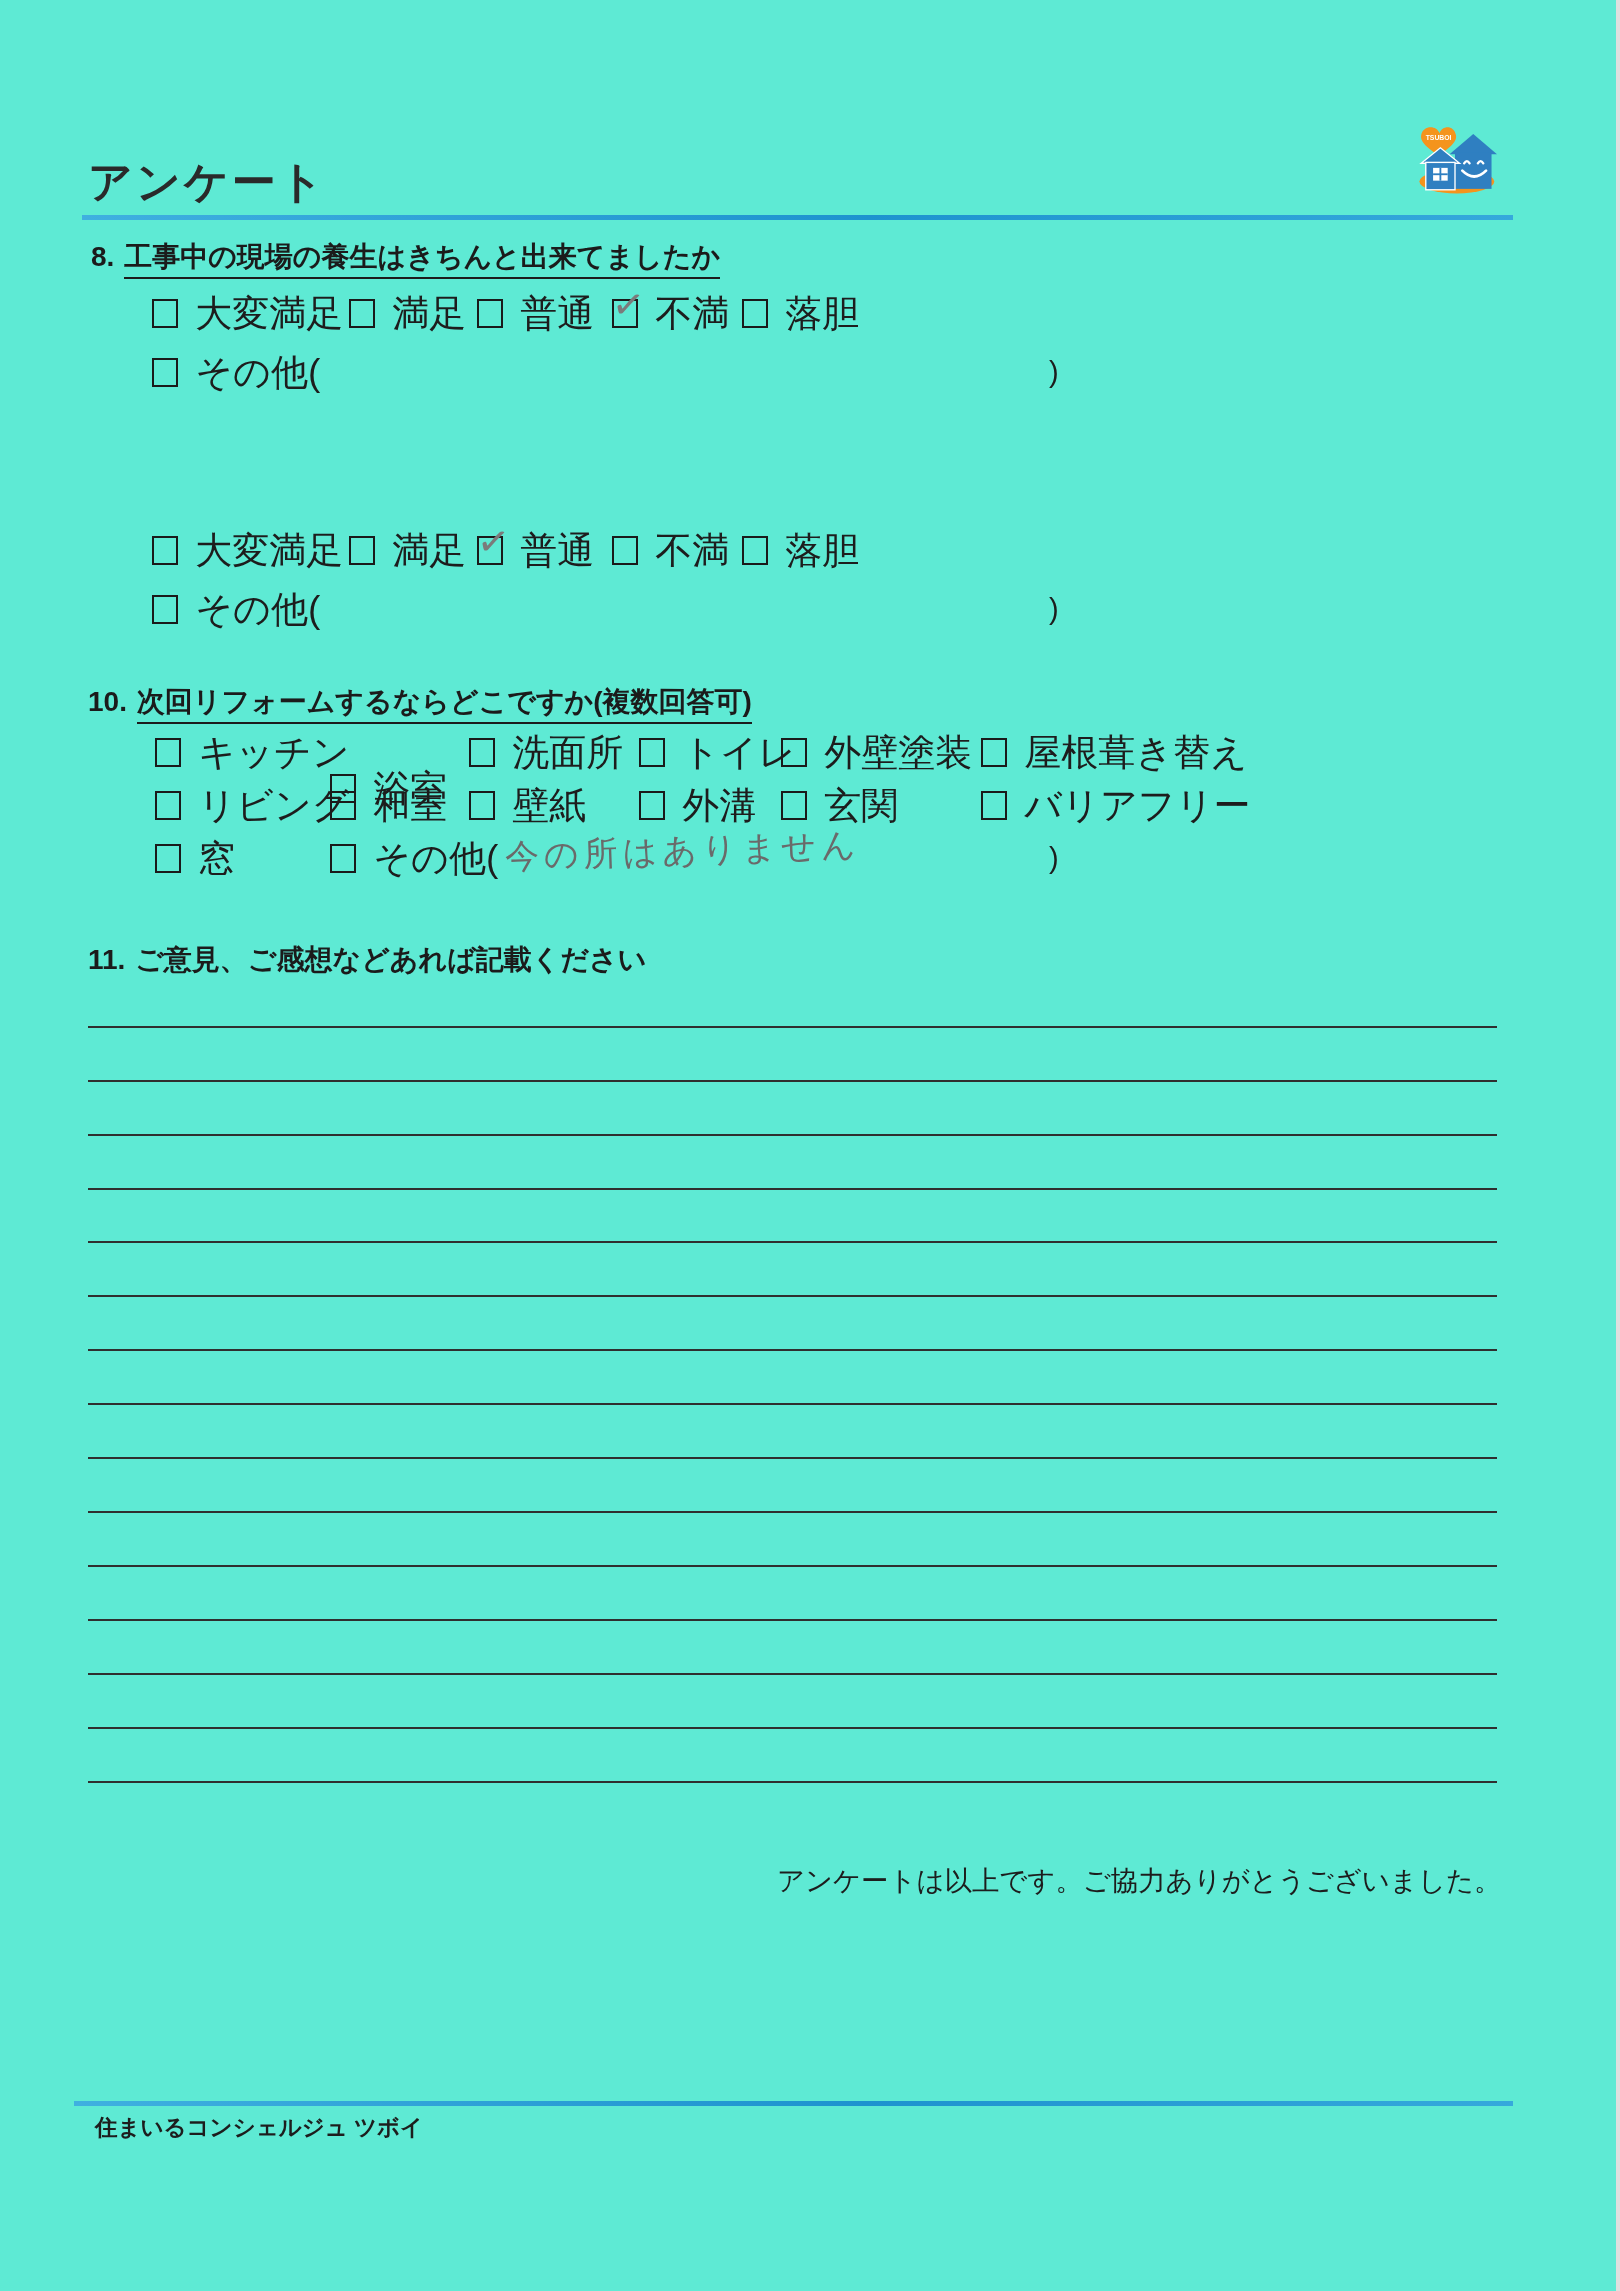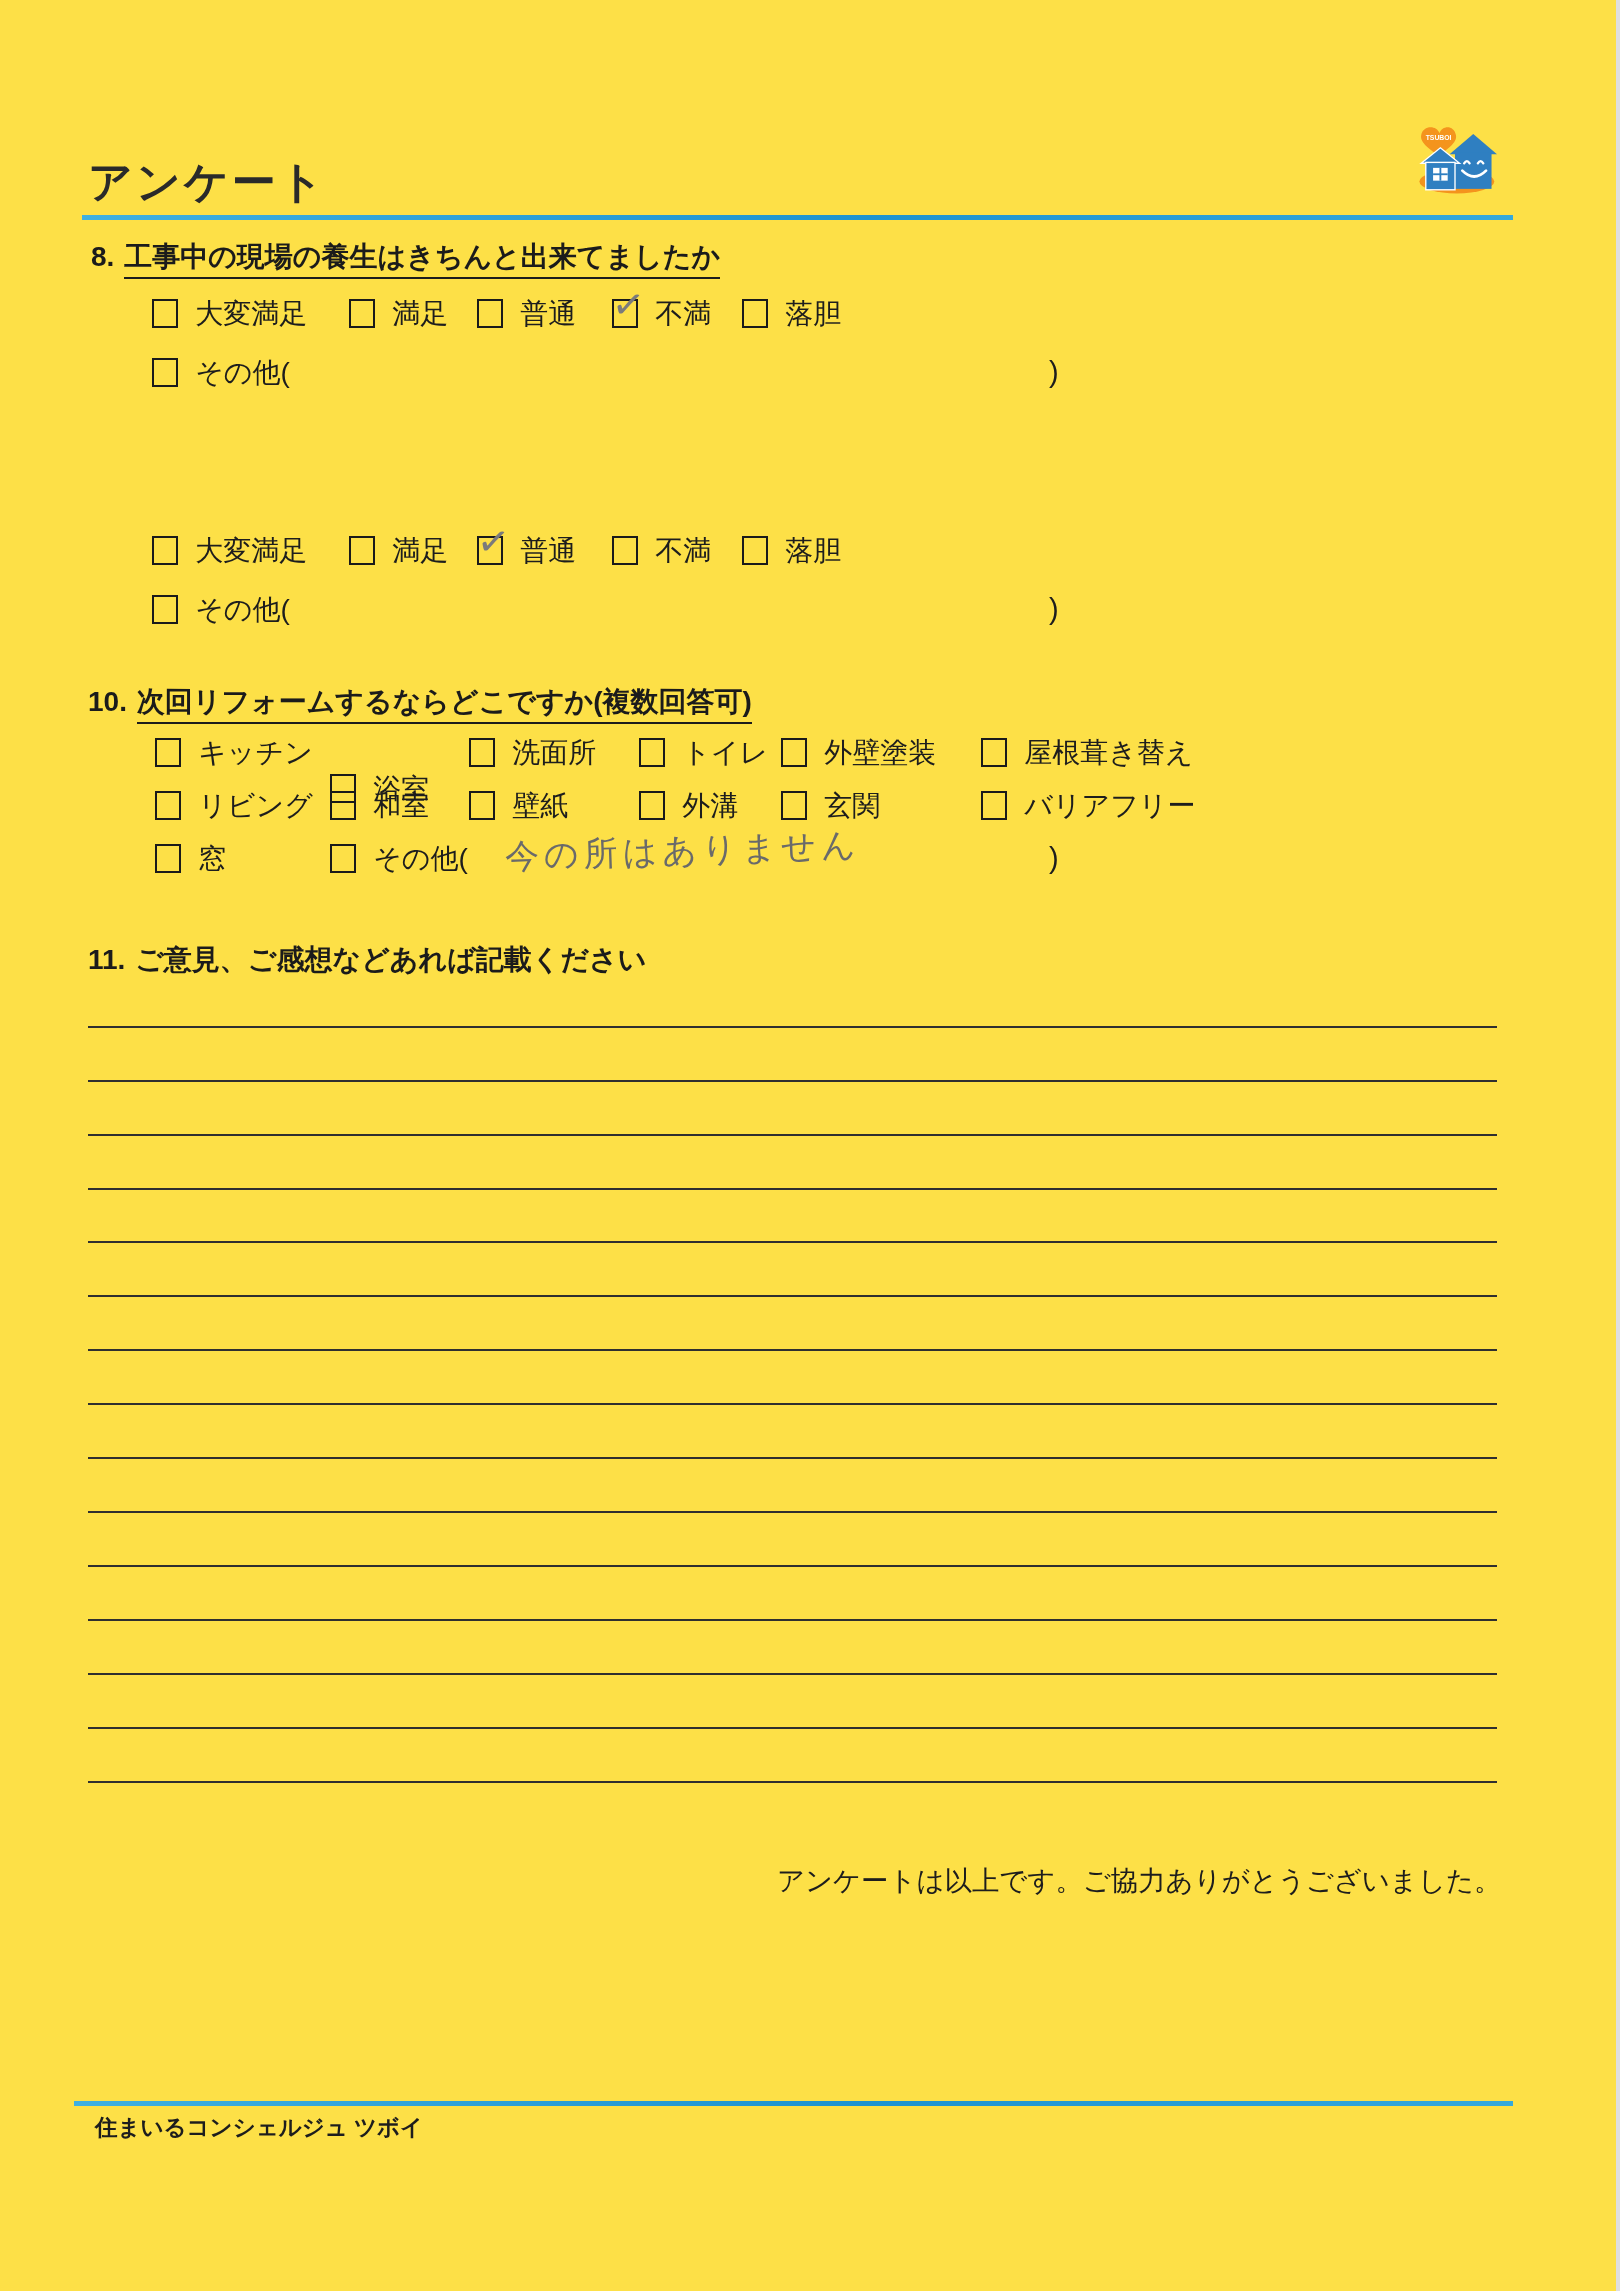--- a/index.html
+++ b/index.html
@@ -1,19 +1,19 @@
 <!DOCTYPE html>
 <html><head>
 <meta charset="utf-8">
 <style>
   html,body{margin:0;padding:0;background:#ffffff;}
   .page{
     position:relative;
     width:1620px;height:2292px;
-    background:#fde047;
+    background:#5eead4;
     font-family:"Liberation Sans","DejaVu Sans",sans-serif;
     color:#1d1d1d;
     overflow:hidden;
   }
   .scan-edge{position:absolute;right:0;top:0;width:3.9px;height:100%;background:#dfdfdf;}
   .page-title{
     position:absolute;left:88px;top:153px;
     font-size:44px;font-weight:700;letter-spacing:2.9px;color:#2a2a2a;margin:0;
   }
   .rule-blue{position:absolute;height:4.9px;background:linear-gradient(90deg,#3fb0e0,#1d93cf 55%,#35a9dc);}
@@ -27,21 +27,21 @@
   .cb{
     position:relative;flex:0 0 auto;
     width:21.6px;height:24.5px;border:2.9px solid #1a1a1a;background:transparent;
   }
   .cb.checked::after{
     content:"\2713";
     position:absolute;left:-2px;top:-16.7px;
     font-size:39px;line-height:1;color:#7b7b7b;
     transform:rotate(7deg);font-weight:400;
   }
-  .opt-label{font-size:28px;font-weight:500;white-space:nowrap;line-height:1;text-align:right;}
+  .opt-label{font-size:37px;font-weight:500;white-space:nowrap;line-height:1;text-align:right;}
   .close-paren{position:absolute;font-size:29px;font-weight:500;top:0;}
   .handwriting{
     position:absolute;left:505px;top:-13.7px;
     font-size:34px;letter-spacing:4.9px;color:#6a6a6a;
     transform:rotate(-2deg);white-space:nowrap;font-weight:400;
   }
   .lines-area{position:absolute;left:88px;top:1019px;width:1409px;height:774px;}
   .wline{position:absolute;left:0;width:1409px;height:2px;background:#2f2f2f;}
   .closing-note{position:absolute;left:777px;top:1863px;font-size:27.4px;font-weight:500;white-space:nowrap;}
   .footer-text{position:absolute;left:95px;top:2112px;font-size:22.5px;font-weight:700;white-space:nowrap;}

